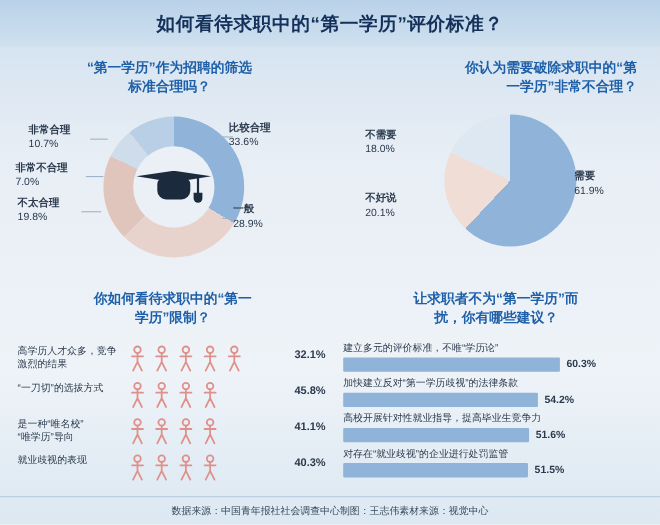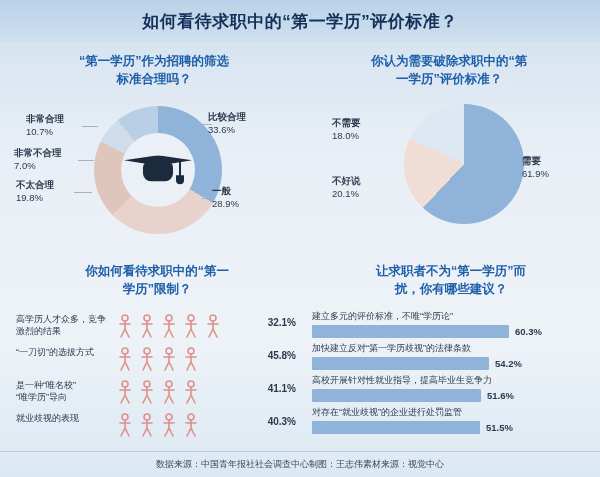--- a/index.html
+++ b/index.html
@@ -59,21 +59,21 @@
     position:absolute; left:49px; top:22px; width:8px; height:9px; background:#1b2a3c;
     border-radius:0 0 4px 4px;
   }
 
   .lbl { position:absolute; font-size:9.5px; color:#2b3a4d; line-height:13px; }
   .lbl b { display:block; font-weight:bold; color:#2b3a4d; }
   .lead { position:absolute; background:#9fb4c8; }
 
   
   #panel2 { left:304px; top:52px; width:290px; height:200px; }
-  #panel2 .panel-head { width:260px; margin:0 auto; }
+  #panel2 .panel-head { width:260px; margin:0 auto;text-align:right; }
   .pie-wrap { position:relative; width:290px; height:130px; }
   .pie {
     position:absolute; left:100px; top:2px; width:120px; height:120px; border-radius:50%;
   }
 
   
   #panel3 { left:12px; top:262px; width:290px; height:190px; }
   #panel3 .panel-head { width:270px; margin:0 auto; }
   .picto-row { position:relative; height:31px; margin-top:2px; }
   .picto-label {
@@ -161,21 +161,21 @@
         <b>非常合理</b>
         <span>10.7%</span>
       </div>
       <div class="lead" style="left:70px; top:28px; width:16px; height:1px;"></div>
     </div>
   </div>
 
   <div class="panel" id="panel2">
     <div class="panel-head">
       <div>你认为需要破除求职中的“第</div>
-      <div>一学历”评价标准？</div>
+      <div>一学历”非常不合理？</div>
     </div>
 
     <div class="pie-wrap" style="margin-top:14px;">
       <div class="pie" style="background:conic-gradient(
              #8fb3d9 0deg 223deg,
              #f0ddd6 223deg 295deg,
              #dde8f2 295deg 360deg);">
       </div>
 
       <div class="lbl" style="left:218px; top:52px;">

